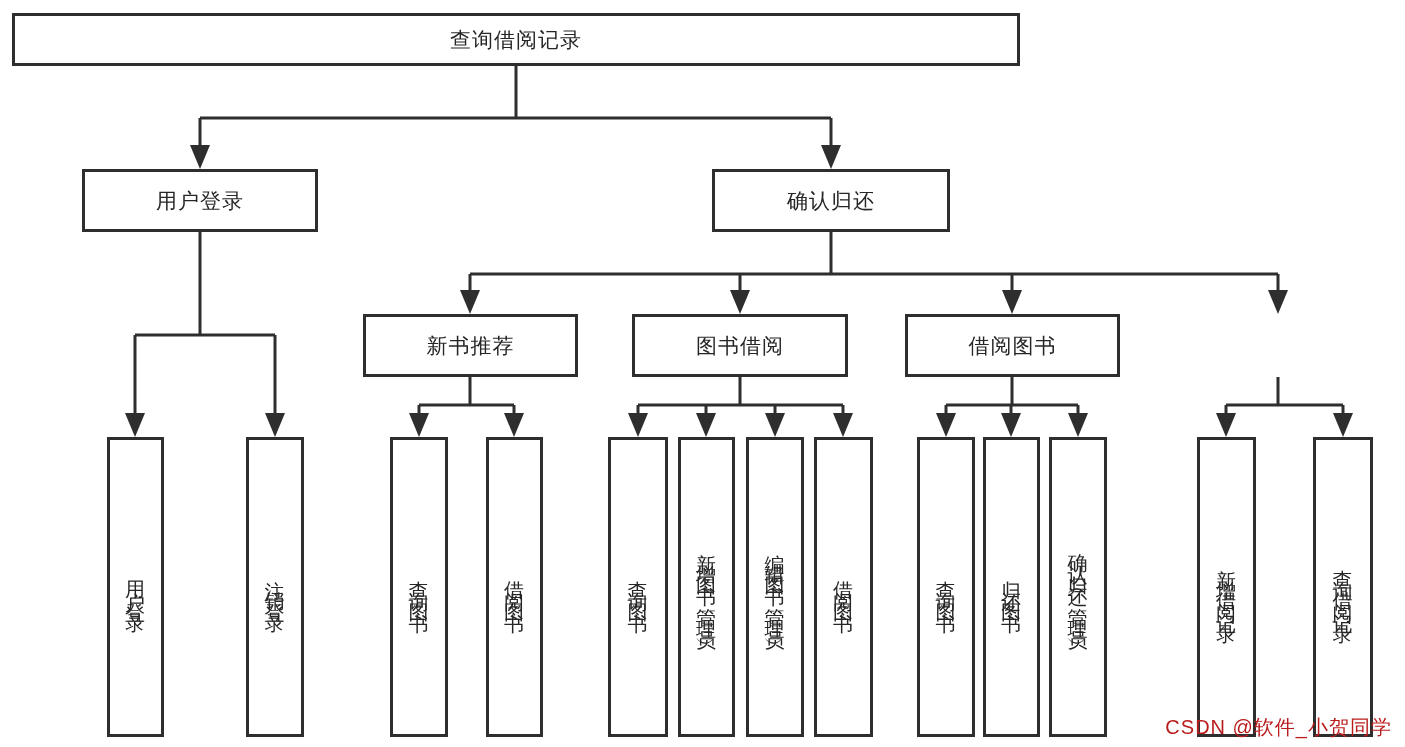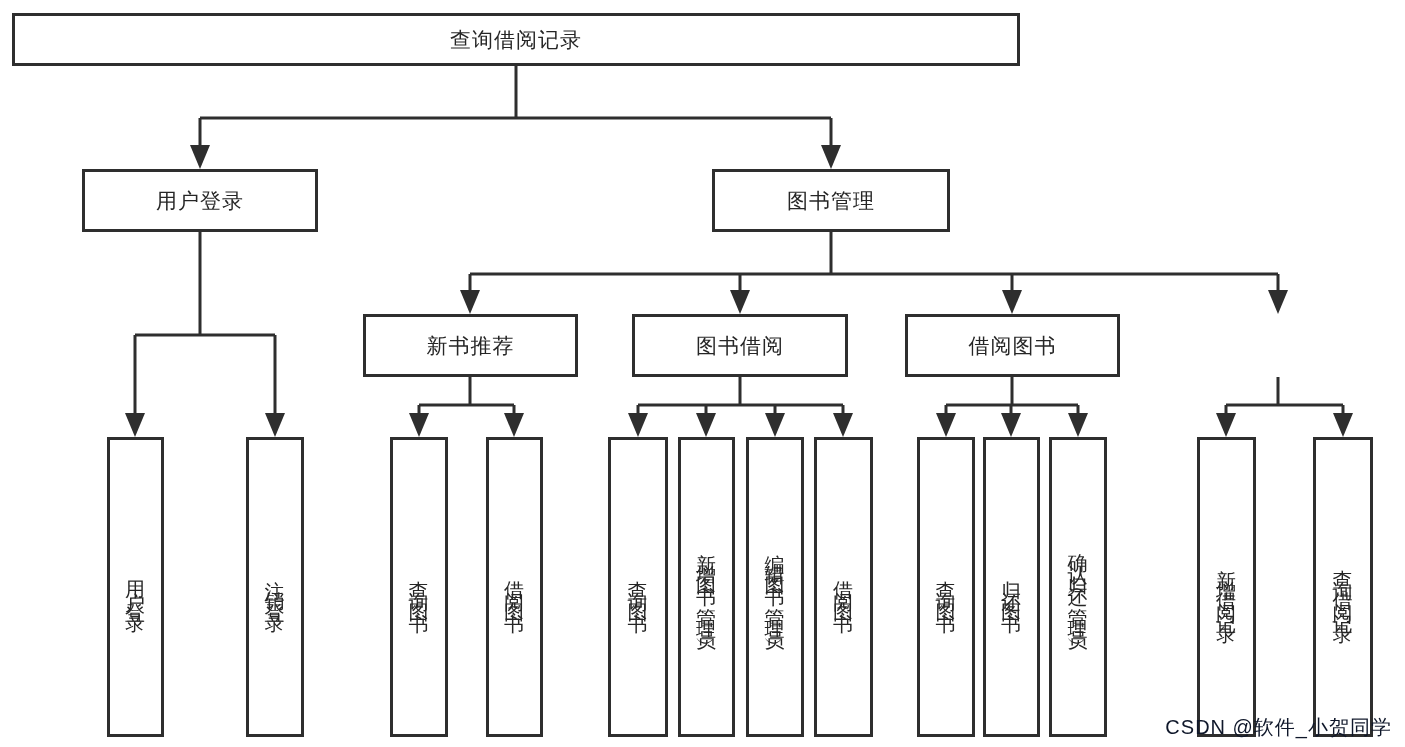--- a/index.html
+++ b/index.html
@@ -27,21 +27,21 @@
     font-size:20px;
     writing-mode:vertical-rl;
     text-orientation:mixed;
     letter-spacing:11px;
     line-height:1;
     text-align:center;
   }
   .watermark{
     position:absolute;
     z-index:3;
-    color:#0f172a;
+    color:#b91c1c;
     font-size:20px;
     letter-spacing:1px;
     white-space:nowrap;
   }
 </style>
 </head>
 <body>
 
 <div id="canvas">
 
@@ -88,21 +88,21 @@
       <polygon points="1068,413 1088,413 1078,437"></polygon>
 
       <polygon points="1216,413 1236,413 1226,437"></polygon>
       <polygon points="1333,413 1353,413 1343,437"></polygon>
     </g>
   </svg>
 
   <div class="node hbox" style="left:12px;top:13px;width:1008px;height:53px;">查询借阅记录</div>
 
   <div class="node hbox" style="left:82px;top:169px;width:236px;height:63px;">用户登录</div>
-  <div class="node hbox" style="left:712px;top:169px;width:238px;height:63px;">图书管理</div>
+  <div class="node hbox" style="left:712px;top:169px;width:238px;height:63px;">确认归还</div>
 
   <div class="node hbox" style="left:632px;top:314px;width:216px;height:63px;">图书借阅</div>
   <div class="node hbox" style="left:363px;top:314px;width:215px;height:63px;">新书推荐</div>
   <div class="node hbox" style="left:905px;top:314px;width:215px;height:63px;">借阅图书</div>
 
   <div class="node vbox" style="left:107px;top:437px;width:57px;height:300px;">用户登录</div>
   <div class="node vbox" style="left:246px;top:437px;width:58px;height:300px;">注销登录</div>
 
   <div class="node vbox" style="left:390px;top:437px;width:58px;height:300px;">查询图书</div>
   <div class="node vbox" style="left:486px;top:437px;width:57px;height:300px;">借阅图书</div>

